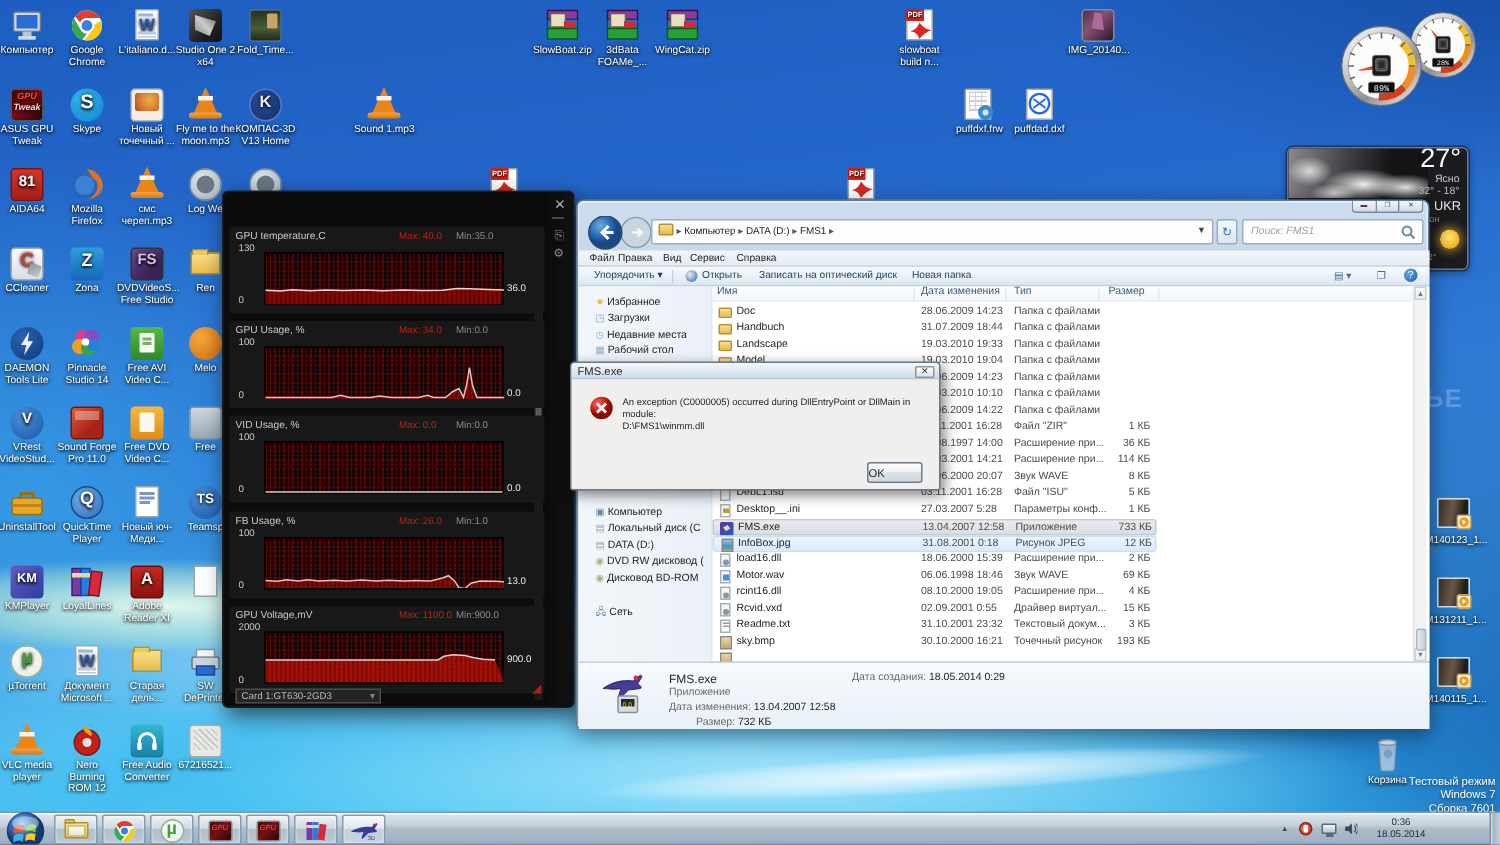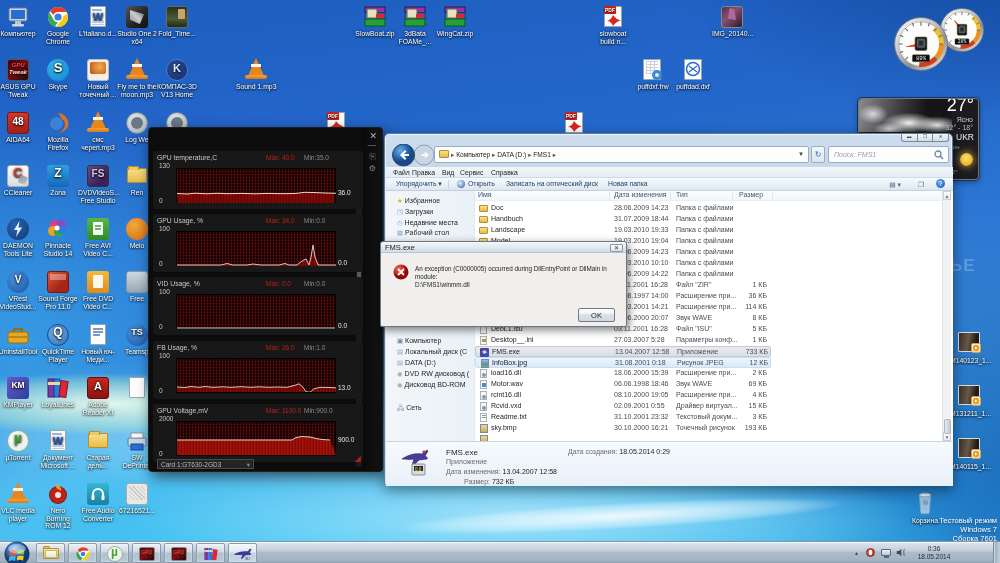--- a/index.html
+++ b/index.html
@@ -109,21 +109,21 @@
 <div class="di" style="left:154px;top:58px;width:46px">
     <div class="g">
       <div class="cir" style="background:radial-gradient(circle at 8px 7px,#2a4f9e,#122a66);border:1px solid #5a78c0;"></div>
       <div class="lt" style="top:4px;font-size:11px;color:#e8ecf8;">K</div>
     </div>
     <div class="lb">КОМПАС-3D V13 Home</div>
   </div>
 <div class="di" style="left:-5px;top:111px;width:46px">
     <div class="g">
       <div class="sq" style="background:linear-gradient(#d6382c,#a01f18);border:1px solid #7a140f;"></div>
-      <div class="lt" style="top:5px;font-size:10px;">48</div>
+      <div class="lt" style="top:5px;font-size:10px;">81</div>
     </div>
     <div class="lb">AIDA64</div>
   </div>
 <div class="di" style="left:35px;top:111px;width:46px">
     <div class="g"><svg width="24" height="24">
         <circle cx="12" cy="12" r="10" fill="#2a65b8"></circle>
         <path d="M12 2a10 10 0 0 1 10 10 10 10 0 0 1-10 10c4-1 7-4.5 7-9 0-1-.2-2.2-.6-3.1L16 8l-2-3.5z" fill="#e8701a"></path>
         <path d="M20 7a10 10 0 0 1-1 13 9 9 0 0 0 1-13z" fill="#f5a623"></path>
         <circle cx="10.5" cy="12.5" r="6.5" fill="#3b82d6"></circle>
       </svg></div>
@@ -926,21 +926,21 @@
       <defs>
         <radialGradient id="er" cx=".35" cy=".3">
           <stop offset="0" stop-color="#f06a5a"></stop>
           <stop offset=".7" stop-color="#cc2218"></stop>
           <stop offset="1" stop-color="#8a0c08"></stop>
         </radialGradient>
       </defs>
       <path d="M5 5l6 6M11 5l-6 6" stroke="#fff" stroke-width="1.8"></path>
     </svg>
 <div style="position:absolute;left:34px;top:23px;width:205px;line-height:1.3;font-size:6.3px;white-space:nowrap;">An exception (C0000005) occurred during DllEntryPoint or DllMain in<br>module:<br>D:\FMS1\winmm.dll</div>
-<div style="position:absolute;left:197px;top:66px;width:37px;height:14px;background:linear-gradient(#fdfdfd,#eef1f4 45%,#dde3e9 45%,#cfd8e0);border:1px solid #707a88;border-radius:2px;text-align:center;line-height:13px;">OK</div>
+<div style="position:absolute;left:197px;top:66px;width:37px;height:14px;background:linear-gradient(#fdfdfd,#eef1f4 45%,#dde3e9 45%,#cfd8e0);border:1px solid #707a88;border-radius:2px;text-align:left;line-height:13px;">OK</div>
 </div>
 <svg class="w" style="left:940px;top:8px;" width="44" height="44" viewBox="0 0 100 100">
 <defs>
       <linearGradient id="rimb" x1="0" y1="0" x2=".8" y2="1">
         <stop offset="0" stop-color="#ffffff"></stop>
         <stop offset=".45" stop-color="#c2c2c4"></stop>
         <stop offset=".7" stop-color="#8e8e92"></stop>
         <stop offset="1" stop-color="#e2e2e4"></stop>
       </linearGradient>
     </defs>

